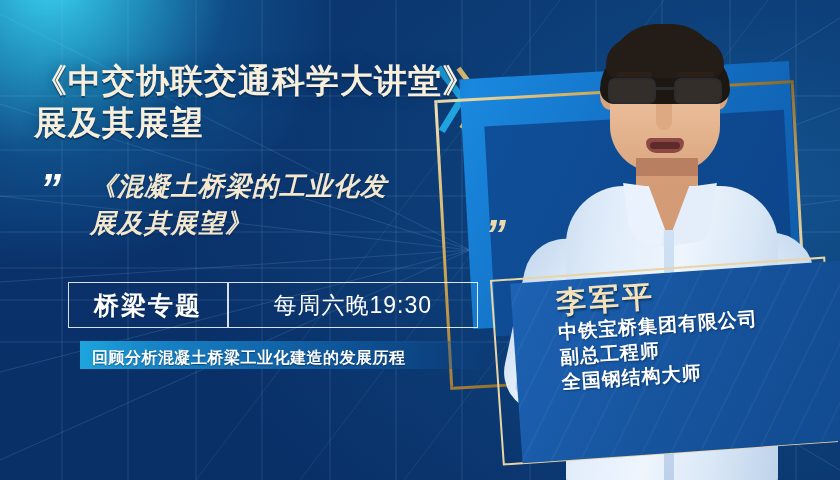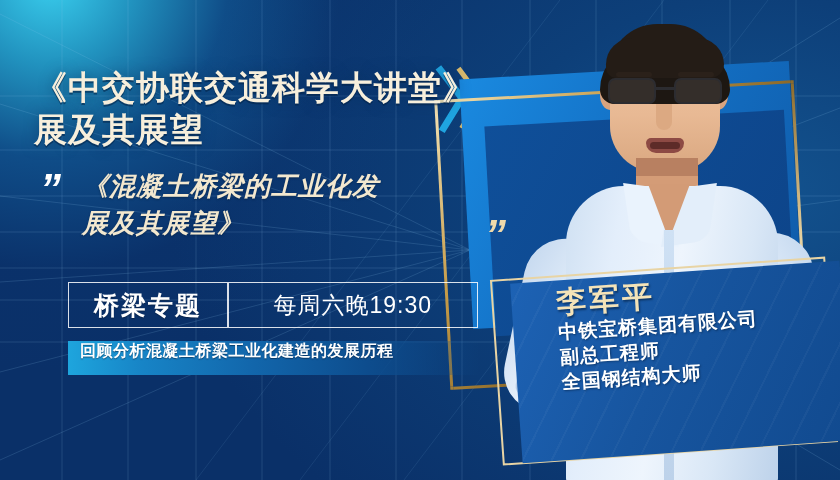--- a/index.html
+++ b/index.html
@@ -89,34 +89,34 @@
     border-radius:16px 42px 40px 12px;transform:rotate(-12deg);
   }
   .p-cuff-l{position:absolute;left:16px;top:354px;width:74px;height:30px;background:#b7cde8;border-radius:10px;transform:rotate(12deg);}
   .p-cuff-r{position:absolute;left:248px;top:350px;width:74px;height:30px;background:#b0c7e4;border-radius:10px;transform:rotate(-12deg);}
   .p-hand-l{position:absolute;left:32px;top:372px;width:42px;height:34px;border-radius:14px;background:#dcab86;transform:rotate(14deg);}
   .p-hand-r{position:absolute;left:250px;top:368px;width:42px;height:34px;border-radius:14px;background:#d6a480;transform:rotate(-14deg);}
   .p-belt{position:absolute;left:70px;top:430px;width:204px;height:50px;background:linear-gradient(180deg,#4a5a52,#35423c);}
 
   
   .headline{
-    position:absolute;left:34px;top:67px;width:470px;
+    position:absolute;left:34px;top:60px;width:470px;
     color:#f7efdc;
     font-size:33px;font-weight:bold;line-height:42px;letter-spacing:1px;
     text-shadow:0 2px 0 rgba(4,34,70,0.55), 0 0 14px rgba(8,46,92,0.6);
   }
   .headline .l2{display:block;}
 
   
   .quote-block{position:absolute;left:38px;top:166px;width:480px;height:100px;}
   .q-mark{position:absolute;font-size:42px;font-weight:bold;font-style:italic;line-height:1;letter-spacing:-4px;}
   .q-open{left:2px;top:2px;color:#ffffff;}
   .q-close{left:447px;top:48px;color:#efd9ab;}
   .quote-text{
-    position:absolute;left:44px;top:2px;width:388px;
+    position:absolute;left:52px;top:2px;width:388px;
     color:#f3e8cf;font-size:26px;font-style:italic;font-weight:600;
     line-height:37px;text-align:right;letter-spacing:1px;
     text-shadow:0 1px 2px rgba(4,30,62,0.6);
   }
   .quote-text .qt1{display:block;text-align:left;}
   .quote-text .qt2{display:block;text-align:left;padding-right:6px;}
 
   
   .lecture-box{
     position:absolute;left:68px;top:282px;width:410px;height:46px;
@@ -129,23 +129,23 @@
     text-shadow:0 1px 1px rgba(0,0,0,0.3);
   }
   .lb-div{width:1.5px;height:44px;background:rgba(255,255,255,0.85);}
   .lb-time{
     flex:1;text-align:center;color:#ffffff;
     font-size:23px;font-weight:500;letter-spacing:1px;
   }
 
   
   .ribbon{
-    position:absolute;left:68px;top:341px;width:412px;height:34px;
+    position:absolute;left:80px;top:341px;width:412px;height:28px;
     background:linear-gradient(90deg,#1ea5dd 0%, #1784c6 18%, #1266ab 45%, #0d4d8e 72%, rgba(11,61,116,0) 100%);
-    display:flex;align-items:flex-start;
+    display:flex;align-items:flex-end;
   }
   .ribbon span{
     padding-left:12px;color:#ffffff;font-size:16px;font-weight:bold;letter-spacing:0.5px;
     text-shadow:0 1px 1px rgba(0,20,45,0.5);
   }
 
   
   .speaker-outline{
     position:absolute;left:496px;top:268px;width:336px;height:186px;
     border:2px solid #e8d4a4;transform:rotate(-4deg);

